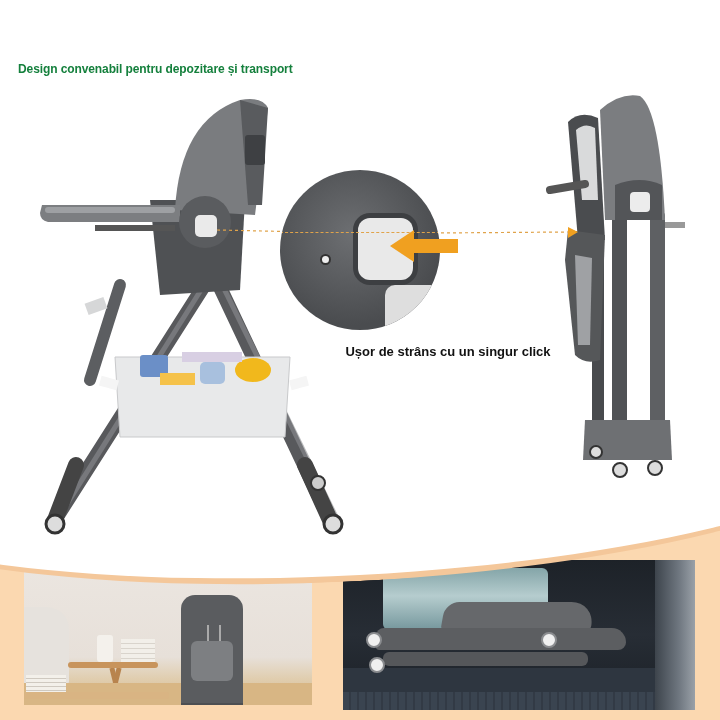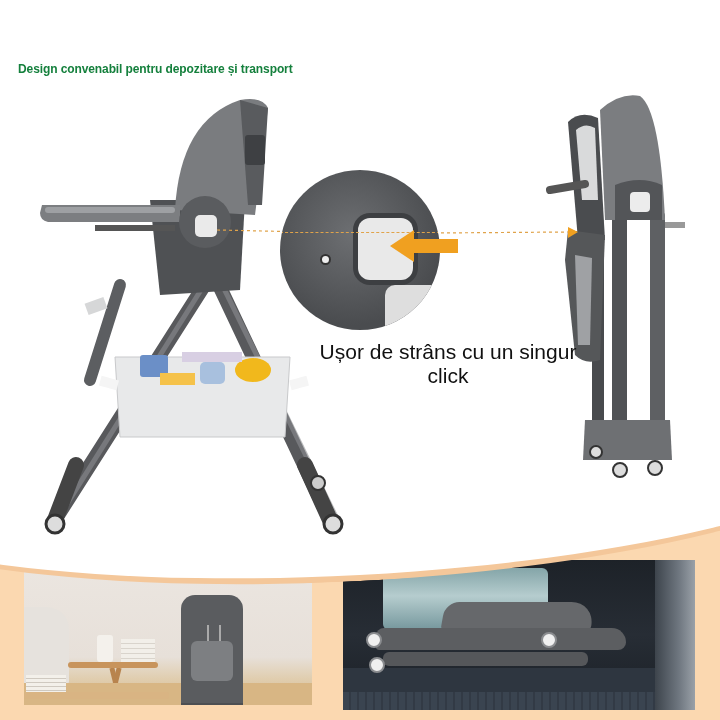--- a/index.html
+++ b/index.html
@@ -9,21 +9,21 @@
   
   .peach-band { position:absolute; left:0; top:520px; width:720px; height:200px; background:#fbd8b0; }
   .photo { position:absolute; overflow:hidden; }
   .photo-room { left:24px; top:545px; width:288px; height:160px; background:linear-gradient(180deg,#ece7e2 0%,#e7e0d9 70%,#e0cdae 84%,#d6b98e 100%); }
   .photo-trunk { left:343px; top:560px; width:352px; height:150px; background:linear-gradient(180deg,#1d2228 0%,#272d35 50%,#1a1f25 100%); }
 
   
   .white-curve { position:absolute; left:-200px; top:-520px; width:1120px; height:1095px; background:#fff; border-radius:0 0 50% 50% / 0 0 12% 12%; border-bottom:6px solid #f4c79a; transform:rotate(-3deg); transform-origin:50% 100%; }
 
   .title { position:absolute; left:18px; top:40px; font-size:12px; font-weight:bold; color:#15803d; letter-spacing:-0.1px;margin-top:22px; }
-  .caption { position:absolute; left:318px; top:340px; width:260px; text-align:center; font-size:21px; font-weight:normal; color:#111; line-height:24px; }
+  .caption { position:absolute; left:318px; top:340px; width:260px; text-align:center; font-size:13px; font-weight:bold; color:#111; line-height:24px; }
 
   
   .frame-pic { position:absolute; left:0; top:0; width:76px; height:15px; border:3px solid #c9a472; border-left:none; border-top:none; }
   .room-floor { position:absolute; left:0; bottom:0; width:100%; height:22px; background:#d8b684; }
   .armchair { position:absolute; left:0; top:62px; width:45px; height:80px; background:#e6e2dd; border-radius:0 22px 6px 0; }
   .side-table-top { position:absolute; left:44px; top:117px; width:90px; height:6px; background:#c8945c; border-radius:3px; }
   .side-table-leg1 { position:absolute; left:86px; top:122px; width:5px; height:55px; background:#b8844e; transform:rotate(14deg); }
   .side-table-leg2 { position:absolute; left:92px; top:122px; width:5px; height:55px; background:#b8844e; transform:rotate(-14deg); }
   .vase { position:absolute; left:73px; top:90px; width:16px; height:27px; background:#f4f1ec; border-radius:3px; }
   .books { position:absolute; left:97px; top:94px; width:34px; height:23px; background:repeating-linear-gradient(180deg,#f2efe9 0 4px,#d9d4cc 4px 5px); }

